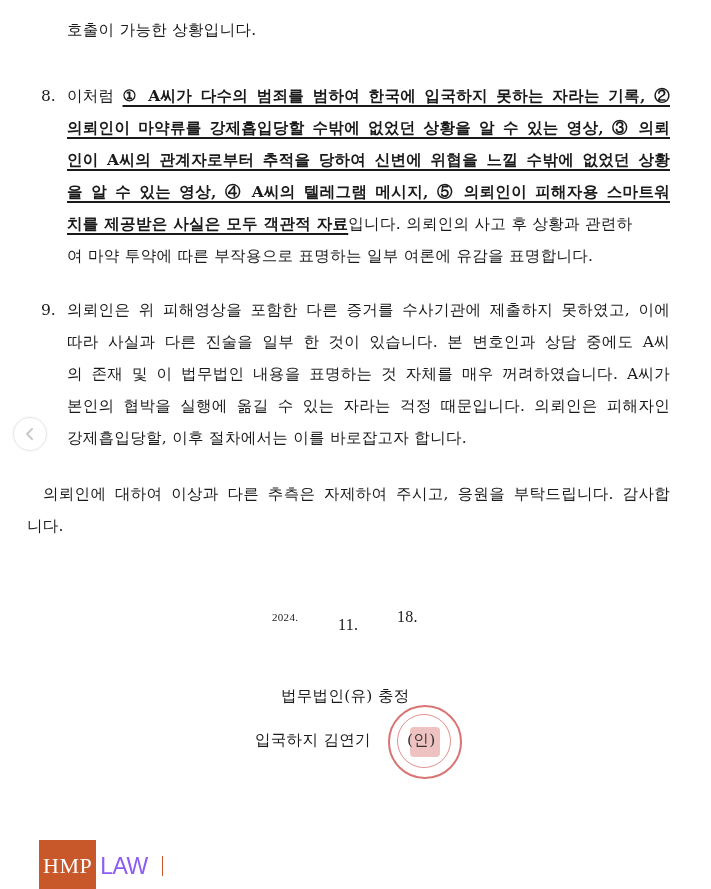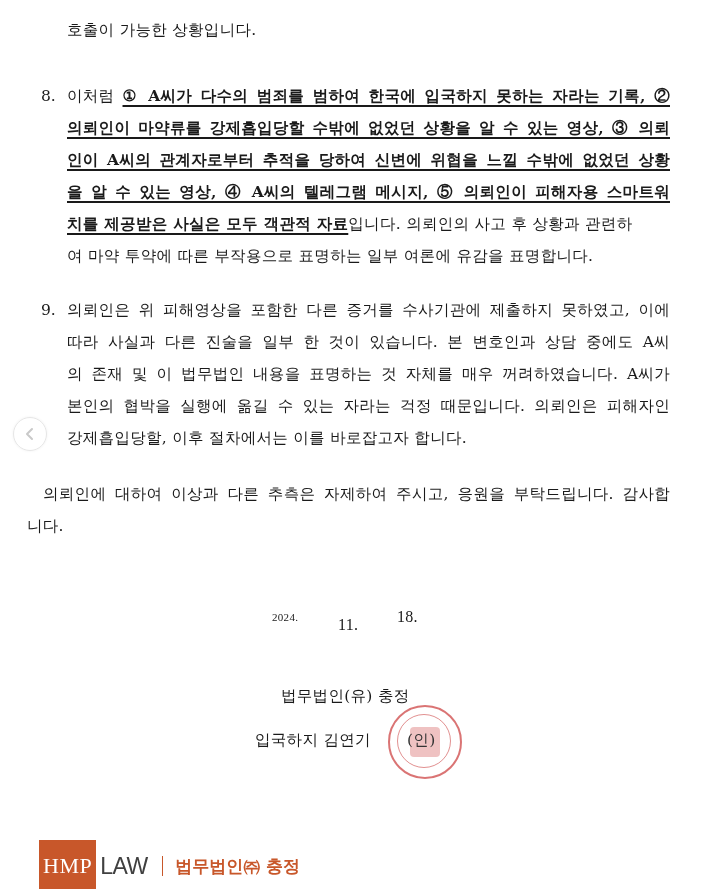--- a/index.html
+++ b/index.html
@@ -30,21 +30,21 @@
   }
   .seal-core {
     position:absolute; left:20px; top:20px; width:30px; height:30px; border-radius:4px;
     background:rgba(210,80,80,0.35);
   }
   .footer-logo { position:absolute; left:39px; top:852px; height:28px; display:flex; align-items:center; }
   .hmp {
     background:#c8572a; color:#fff; font-family:"Liberation Serif", serif; font-size:22px;
     padding:12px 4px; height:28px; line-height:28px; letter-spacing:0.5px;
   }
-  .law { color:#404040; font-family:"Liberation Sans", sans-serif; font-size:23px; margin-left:4px; letter-spacing:-0.5px; }
+  .law { color:#8b5cf6; font-family:"Liberation Sans", sans-serif; font-size:23px; margin-left:4px; letter-spacing:-0.5px; }
   .sep { width:1.5px; height:20px; background:#c8572a; margin:0 12px 0 14px; }
   .firm { color:#c8572a; font-family:"DejaVu Sans", sans-serif; font-weight:bold; font-size:17px; }
 </style>
 </head>
 <body>
 
 <div class="line" style="left:67px; top:20px;">호출이 가능한 상황입니다.</div>
 
 <div class="num" style="left:41px; top:86px;">8.</div>
 <div>
@@ -96,14 +96,13 @@
 
 <div class="seal">
   <div class="seal-core"></div>
 </div>
 <div class="line" style="left:407px; top:730px; color:#333;">(인)</div>
 
 <div class="footer-logo">
   <span class="hmp">HMP</span>
   <span class="law">LAW</span>
   <span class="sep"></span>
-  <span class="firm">법무법인㈜ 충정</span>
 </div>
 
 </body></html>

